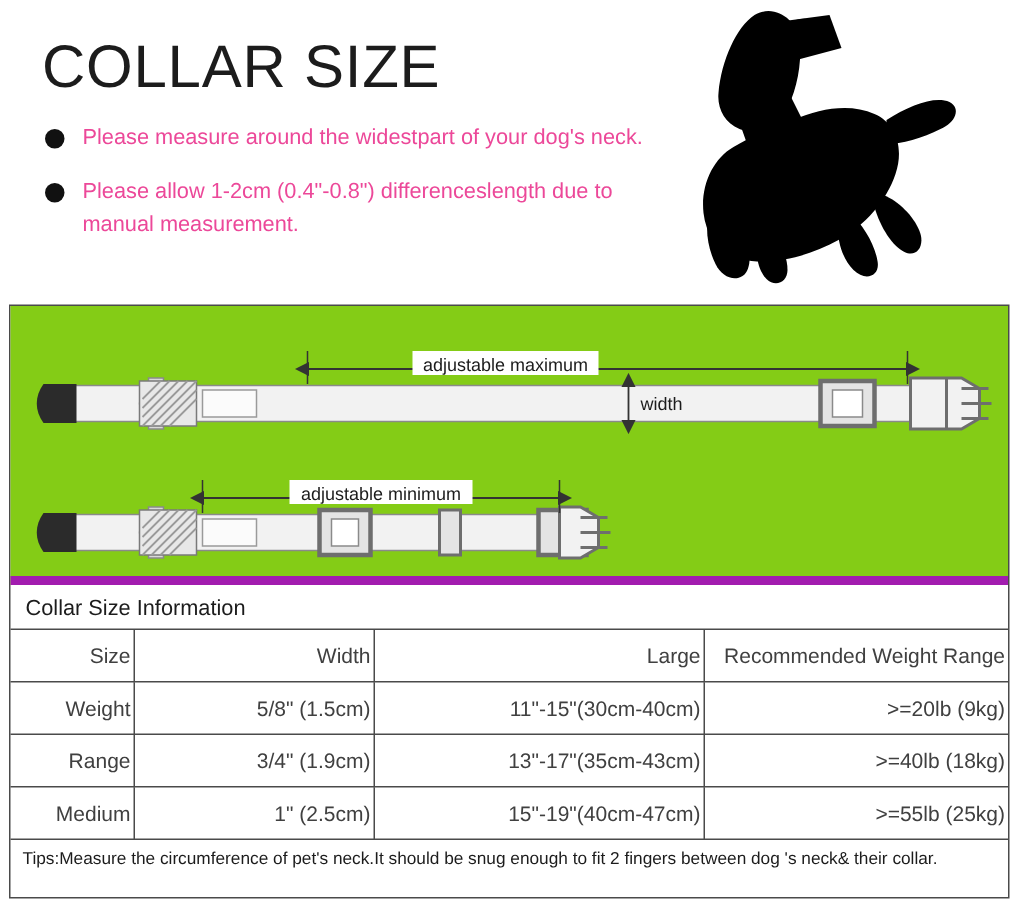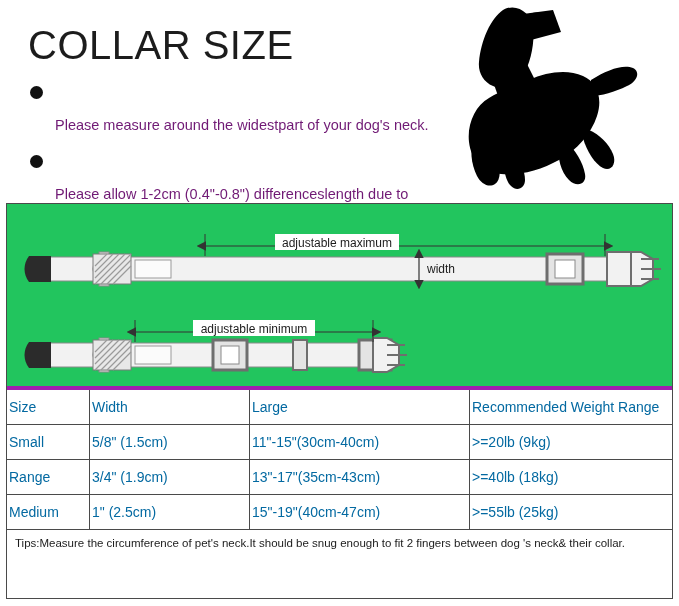--- a/index.html
+++ b/index.html
@@ -41,22 +41,21 @@
     width: 13px;
     height: 13px;
     border-radius: 50%;
     background: #111111;
     margin: 4px 12px 0 2px;
     flex: 0 0 auto;
   }
   .bullet-text {
     font-size: 14.5px;
     line-height: 1.5;
-    color: #701a75;
-    margin-top: 33px;
+    color: #ec4899;
   }
 
   .dog-art {
     position: absolute;
     right: 38px;
     top: 6px;
     width: 210px;
     height: 186px;
   }
 
@@ -66,23 +65,23 @@
     left: 6px;
     top: 203px;
     width: 667px;
     height: 396px;
     border: 1px solid #4a4a4a;
     box-sizing: border-box;
   }
   .diagram {
     position: relative;
     height: 186px;
-    border-bottom: 4px solid #a21caf;
-    box-sizing: border-box;
-    background: #22c55e;
+    border-bottom: 6px solid #a21caf;
+    box-sizing: border-box;
+    background: #84cc16;
   }
   .diagram svg { display: block; }
 
   
   .table-title {
     font-size: 14.5px;
     padding: 8px 0 8px 10px;
     border-bottom: 1px solid #4a4a4a;
     color: #1c1c1c;
     box-sizing: border-box;
@@ -90,23 +89,23 @@
   }
   table {
     border-collapse: collapse;
     width: 100%;
     table-layout: fixed;
   }
   th, td {
     border-right: 1px solid #4a4a4a;
     border-bottom: 1px solid #4a4a4a;
     font-size: 14px;
-    text-align: left;
+    text-align: right;
     padding: 5px 2px;
-    color: #0369a1;
+    color: #404040;
     font-weight: normal;
     height: 24px;
   }
   th:last-child, td:last-child { border-right: none; }
   .col-size  { width: 78px; }
   .col-width { width: 155px; }
   .col-neck  { width: 215px; }
   .tips {
     font-size: 11.5px;
     padding: 6px 4px 4px 8px;
@@ -220,33 +219,34 @@
       <path d="M380 141 L398 141 M380 151 L400 151 M380 161 L398 161" stroke="#6e6e6e" stroke-width="2"></path>
 
       <line x1="128" y1="128" x2="366" y2="128" stroke="#333" stroke-width="1.2" marker-start="url(#arrL)" marker-end="url(#arrR)"></line>
       <line x1="128" y1="116" x2="128" y2="138" stroke="#333" stroke-width="1"></line>
       <line x1="366" y1="116" x2="366" y2="138" stroke="#333" stroke-width="1"></line>
       <rect x="186" y="116" width="122" height="16" fill="#ffffff"></rect>
       <text x="247" y="129" font-family="Liberation Sans, sans-serif" font-size="12" fill="#1c1c1c" text-anchor="middle">adjustable minimum</text>
     </svg>
   </div>
 
+  <div class="table-title">Collar Size Information</div>
 
   <table>
     <thead>
       <tr>
         <th class="col-size">Size</th>
         <th class="col-width">Width</th>
         <th class="col-neck">Large</th>
         <th>Recommended Weight Range</th>
       </tr>
     </thead>
     <tbody>
       <tr>
-        <td>Small</td>
+        <td>Weight</td>
         <td>5/8" (1.5cm)</td>
         <td>11"-15"(30cm-40cm)</td>
         <td>&gt;=20lb (9kg)</td>
       </tr>
       <tr>
         <td>Range</td>
         <td>3/4" (1.9cm)</td>
         <td>13"-17"(35cm-43cm)</td>
         <td>&gt;=40lb (18kg)</td>
       </tr>

